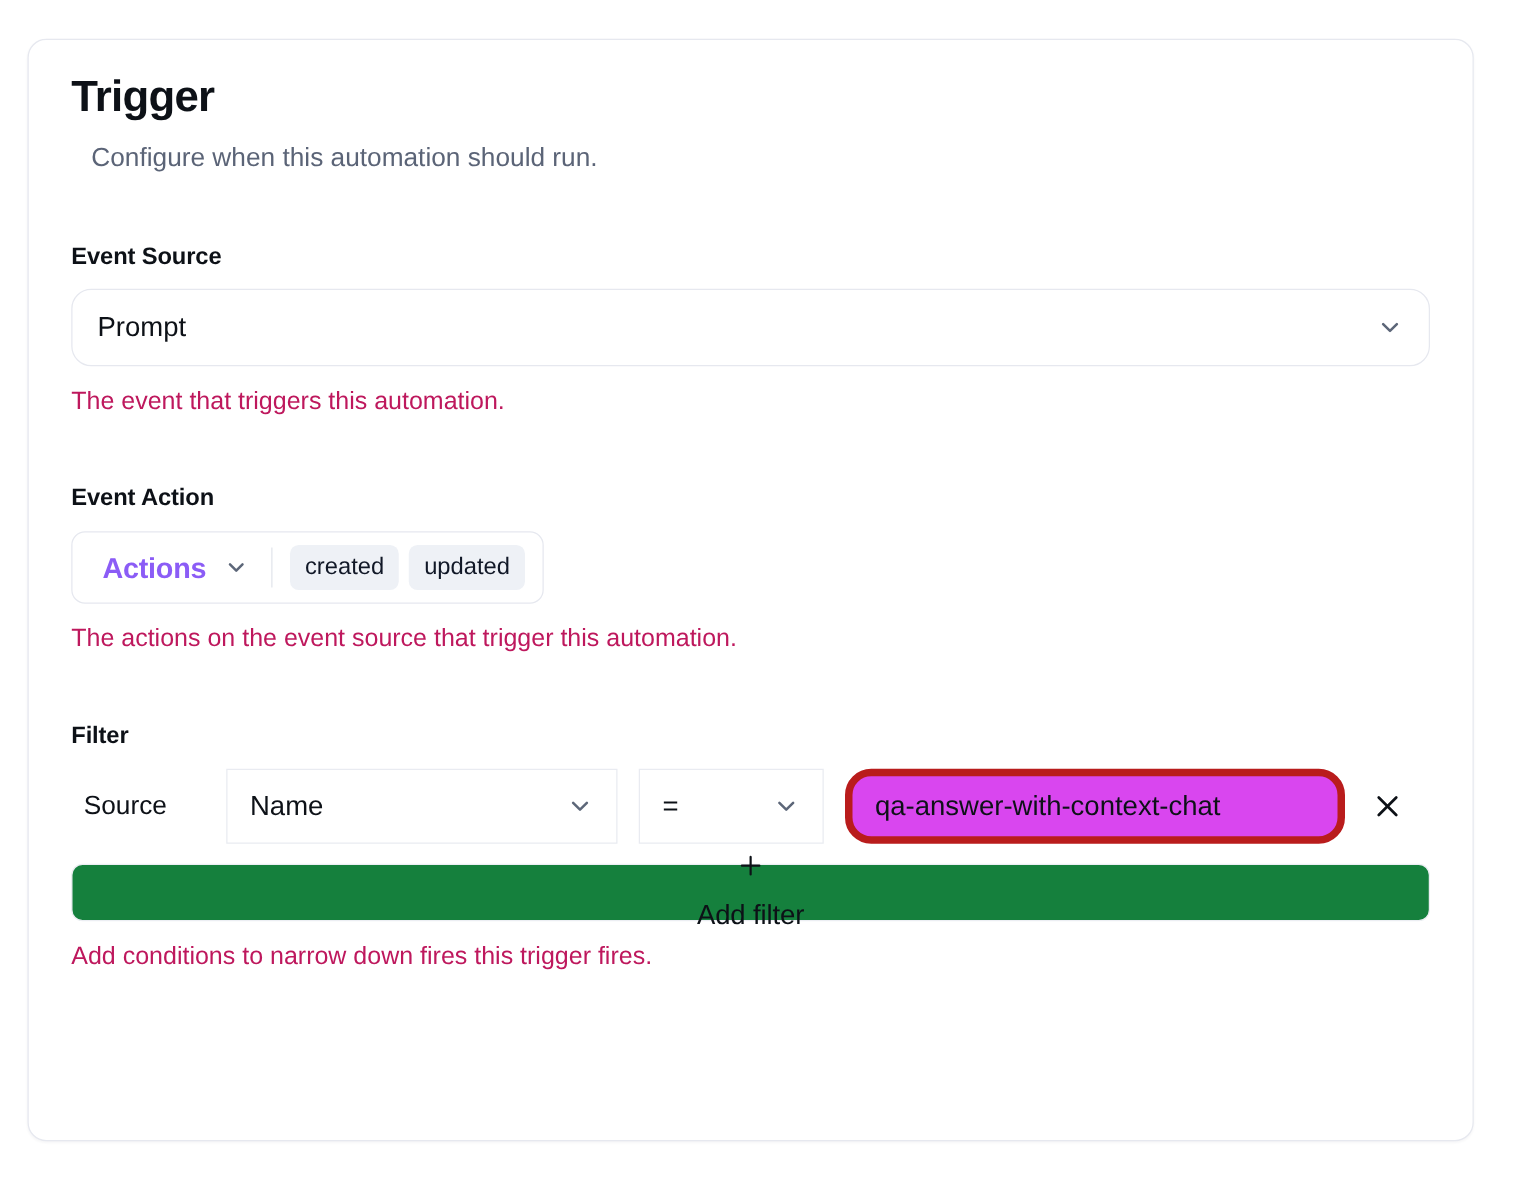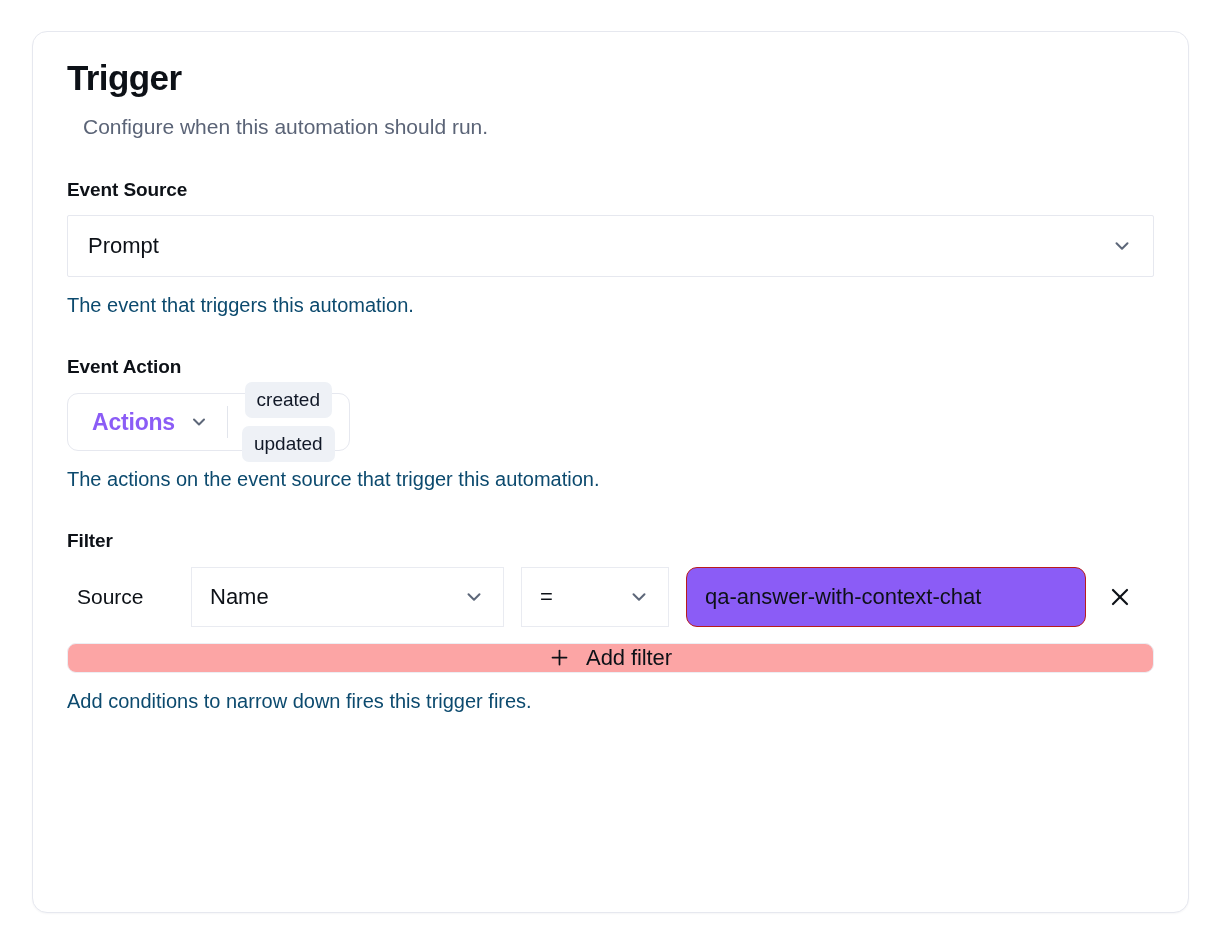--- a/index.html
+++ b/index.html
@@ -17,21 +17,21 @@
     position: relative;
     width: 1214px;
     height: 944px;
     background: #ffffff;
     overflow: hidden;
   }
 
   
   .card {
     position: absolute;
-    left: 32px;
+    left: 22px;
     top: 31px;
     width: 1157px;
     height: 882px;
     background: #ffffff;
     border: 1px solid #e6e8ef;
     border-radius: 15px;
     box-shadow: 0 1px 2px rgba(16,24,40,0.04);
     padding: 26px 34px 0 34px;
   }
 
@@ -46,47 +46,47 @@
   }
   .card-subtitle {
     font-size: 21px;
     font-weight: 400;
     color: #5b6477;
     line-height: 1.25;
     margin: 16px;
   }
 
   
-  .field { margin-top: 38px; }
+  .field { margin-top: 54px; }
   .field-label {
     font-size: 19px;
     font-weight: 700;
     color: #0d1117;
     line-height: 1.2;
     margin-bottom: 14px;
     letter-spacing: -0.1px;
   }
   .field-help {
     font-size: 20px;
     font-weight: 400;
-    color: #0c4a6e;
+    color: #be185d;
     line-height: 1.25;
     margin-top: 16px;
   }
 
   
   .select-box {
     position: relative;
     display: flex;
     align-items: center;
     height: 62px;
     width: 100%;
     background: #ffffff;
     border: 1px solid #e6e8ef;
-    border-radius: 2px;
+    border-radius: 16px;
     padding: 0 20px;
   }
   .select-value {
     font-size: 22px;
     color: #0d1117;
     font-weight: 400;
     flex: 1;
     white-space: nowrap;
     overflow: hidden;
   }
@@ -122,21 +122,21 @@
     letter-spacing: -0.2px;
   }
   .action-chevron { width: 20px; height: 20px; color: #5d6779; }
   .action-chevron svg { display:block; width:100%; height:100%; }
   .combo-divider {
     width: 1px;
     height: 32px;
     background: #e2e5ec;
     margin-right: 14px;
   }
-  .chips { display: inline-flex; align-items: center; gap: 8px; flex-direction: column; }
+  .chips { display: inline-flex; align-items: center; gap: 8px; }
   .chip {
     display: inline-flex;
     align-items: center;
     height: 36px;
     padding: 0 12px;
     background: #eef1f6;
     border-radius: 7px;
     font-size: 19px;
     color: #111827;
     white-space: nowrap;
@@ -174,23 +174,23 @@
     white-space: nowrap;
     overflow: hidden;
   }
   .value-input {
     display: flex;
     align-items: center;
     height: 60px;
     width: 400px;
     flex: none;
     margin-left: 17px;
-    background: #8b5cf6;
-    border: 1px solid #b91c1c;
-    border-radius: 11px;
+    background: #d946ef;
+    border: 6px solid #b91c1c;
+    border-radius: 21px;
     padding: 0 18px;
     font-size: 22px;
     color: #0d1117;
     white-space: nowrap;
     overflow: hidden;
   }
   .remove-btn {
     flex: none;
     margin-left: 16px;
     width: 36px;
@@ -203,30 +203,31 @@
     border: none;
     padding: 0;
     cursor: pointer;
   }
   .remove-btn svg { display: block; width: 24px; height: 24px; }
 
   
   .add-filter {
     margin-top: 16px;
     width: 100%;
-    height: 30px;
+    height: 46px;
     display: flex;
     align-items: center;
     justify-content: center;
     gap: 16px;
-    background: #fca5a5;
+    background: #15803d;
     border: 1px solid #eceef3;
     border-radius: 9px;
     cursor: pointer;
     font-family: inherit;
+    flex-direction: column;
   }
   .plus-icon { width: 21px; height: 21px; color: #0d1117; flex: none; }
   .plus-icon svg { display:block; width:100%; height:100%; }
   .add-filter-label {
     font-size: 22px;
     color: #0d1117;
     letter-spacing: -0.1px;
   }
 </style>
 </head>

